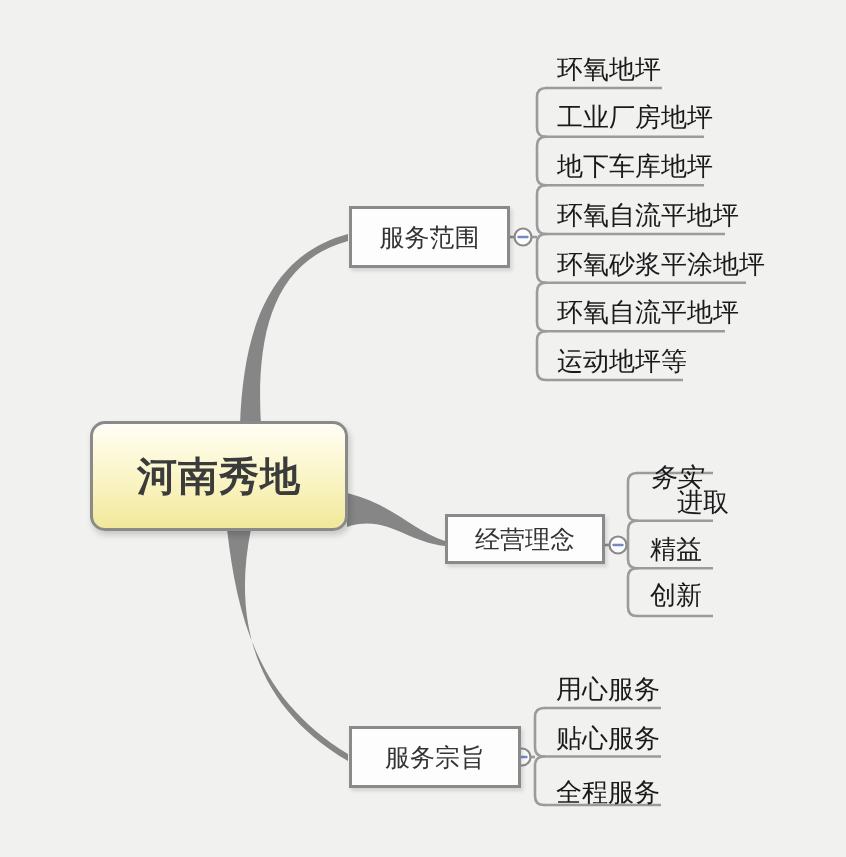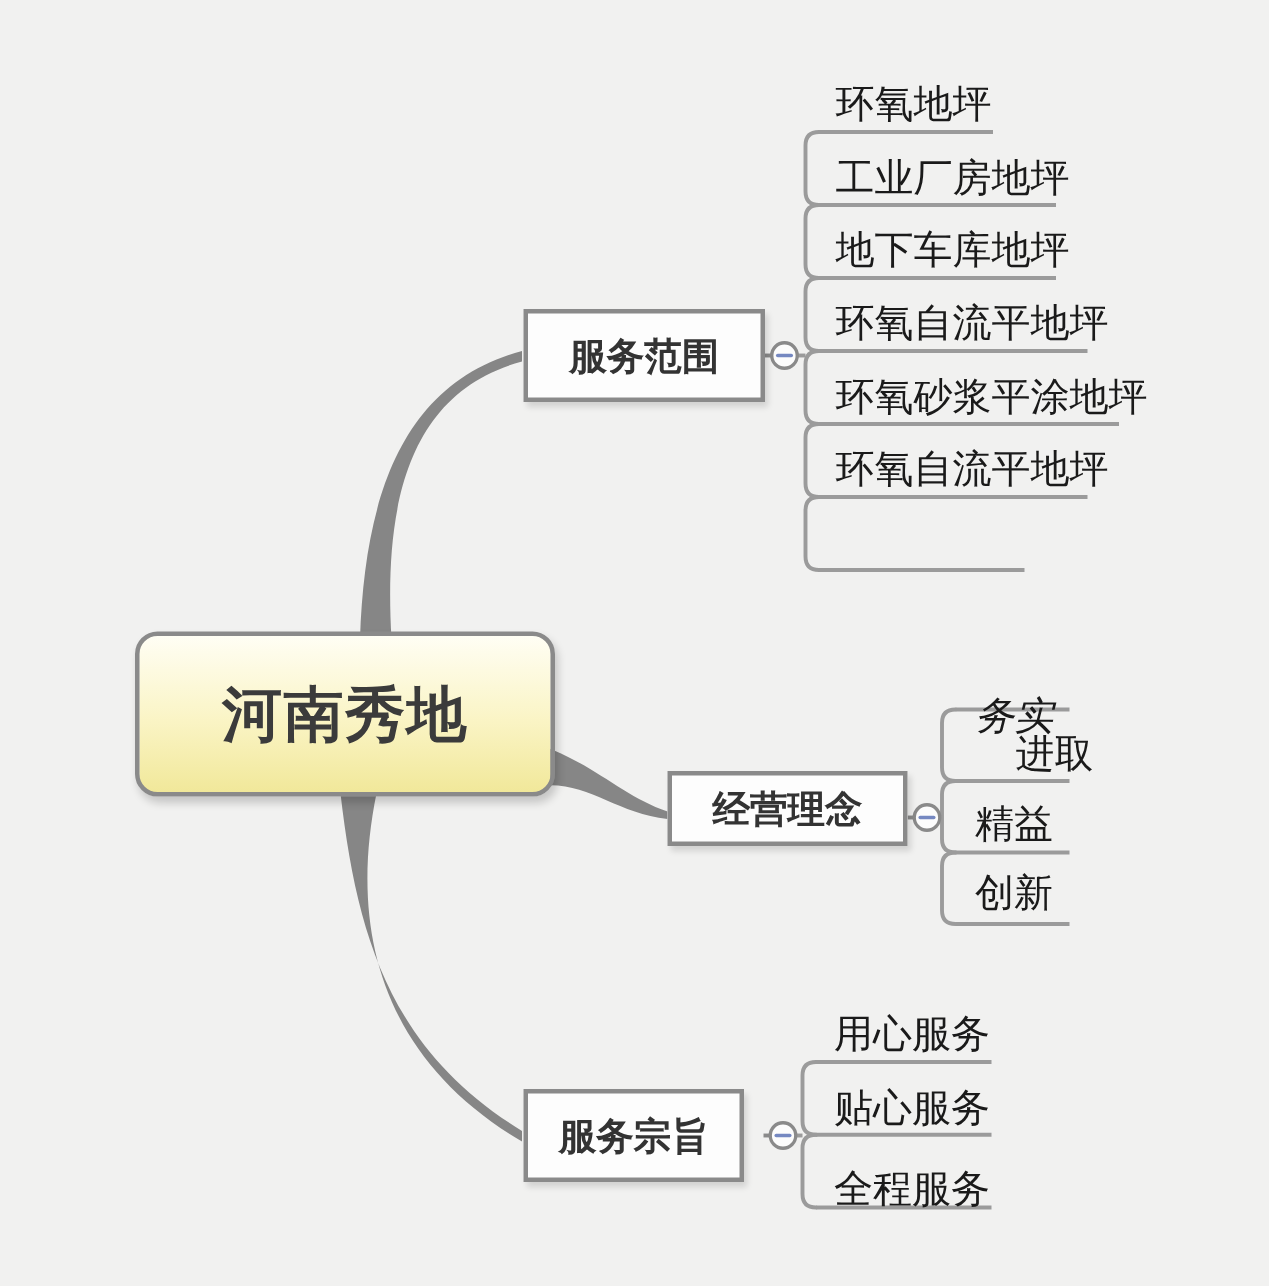--- a/index.html
+++ b/index.html
@@ -39,21 +39,20 @@
     letter-spacing:1px;white-space:nowrap;
   }
   .branch-node{
     position:absolute;
     display:flex;align-items:center;justify-content:center;
     background:var(--box-bg);
     border:3.5px solid var(--box-border);
     box-shadow:2px 3px 4px rgba(0,0,0,0.13);
     box-sizing:border-box;
     cursor:default;
-    font-weight:bold;
   }
   .branch-node span{
     font-size:25px;color:var(--branch-text);white-space:nowrap;
   }
   .child-topic{
     position:absolute;
     height:30px;line-height:30px;
     font-size:26px;color:var(--child-text);
     white-space:nowrap;
     cursor:default;
@@ -106,39 +105,40 @@
       <path d="M544,756.5 Q535,756.5 535,765.5 L535,796 Q535,805 544,805" stroke="#9b9b9b" stroke-width="2.6" fill="none" stroke-linecap="round"></path>
       <path d="M544,708 L661,708" stroke="#9b9b9b" stroke-width="2.6" fill="none"></path>
       <path d="M544,756.5 L661,756.5" stroke="#9b9b9b" stroke-width="2.6" fill="none"></path>
       <path d="M544,805 L661,805" stroke="#9b9b9b" stroke-width="2.6" fill="none"></path>
       <g>
         <circle cx="522" cy="757" r="8.5" fill="#fcfcfc" stroke="#8a8a8a" stroke-width="2.2"></circle>
         <path d="M517.5,757 L526.5,757" stroke="#7588c1" stroke-width="2.4" stroke-linecap="round"></path>
       </g>
     </svg>
 
-  <div class="root-node" id="root-node" style="left:90px;top:421px;width:280px;height:110px;">
+  <div class="root-node" id="root-node" style="left:90px;top:421px;width:258px;height:110px;">
     <span>河南秀地</span>
   </div>
 
 <div class="branch-node" style="left: 349px; top: 206px; width: 161px; height: 62px;">
       <span>服务范围</span>
     </div>
     <div class="child-topic" style="left: 557px; top: 54px;">环氧地坪</div>
-    <div class="child-topic" style="left: 557px; top: 102.7px;">工业厂房地坪</div>
+    <div class="child-topic" style="left: 557px; top: 102.7px; font-family: Liberation Serif, serif;">工业厂房地坪</div>
     <div class="child-topic" style="left: 557px; top: 151.3px;">地下车库地坪</div>
     <div class="child-topic" style="left: 557px; top: 248.7px;">环氧砂浆平涂地坪</div>
     <div class="child-topic" style="left: 557px; top: 200px;">环氧自流平地坪</div>
     <div class="child-topic" style="left: 557px; top: 297.3px;">环氧自流平地坪</div>
+    <div class="child-topic" style="left: 557px; top: 346px;">运动地坪等</div>
     <div class="branch-node" style="left: 445px; top: 514px; width: 160px; height: 50px; align-items: center;">
       <span>经营理念</span>
     </div>
     <div class="child-topic" style="left: 650px; top: 462px; font-style: italic;">务实</div>
     <div class="child-topic" style="left: 677px; top: 486.7px;">进取</div>
     <div class="child-topic" style="left: 650px; top: 534.3px;">精益</div>
     <div class="child-topic" style="left: 650px; top: 582px; font-family: Liberation Mono, monospace;">创新</div>
-    <div class="branch-node" style="left: 349px; top: 726px; width: 147px; height: 62px; justify-content: center;">
+    <div class="branch-node" style="left: 349px; top: 726px; width: 172px; height: 62px; justify-content: center;">
       <span>服务宗旨</span>
     </div>
     <div class="child-topic" style="left: 556px; top: 674px;">用心服务</div>
     <div class="child-topic" style="left: 556px; top: 722.5px;">贴心服务</div>
     <div class="child-topic" style="left: 556px; top: 751px; margin-top: 26px;">全程服务</div>
   </div>
 
 </body></html>

